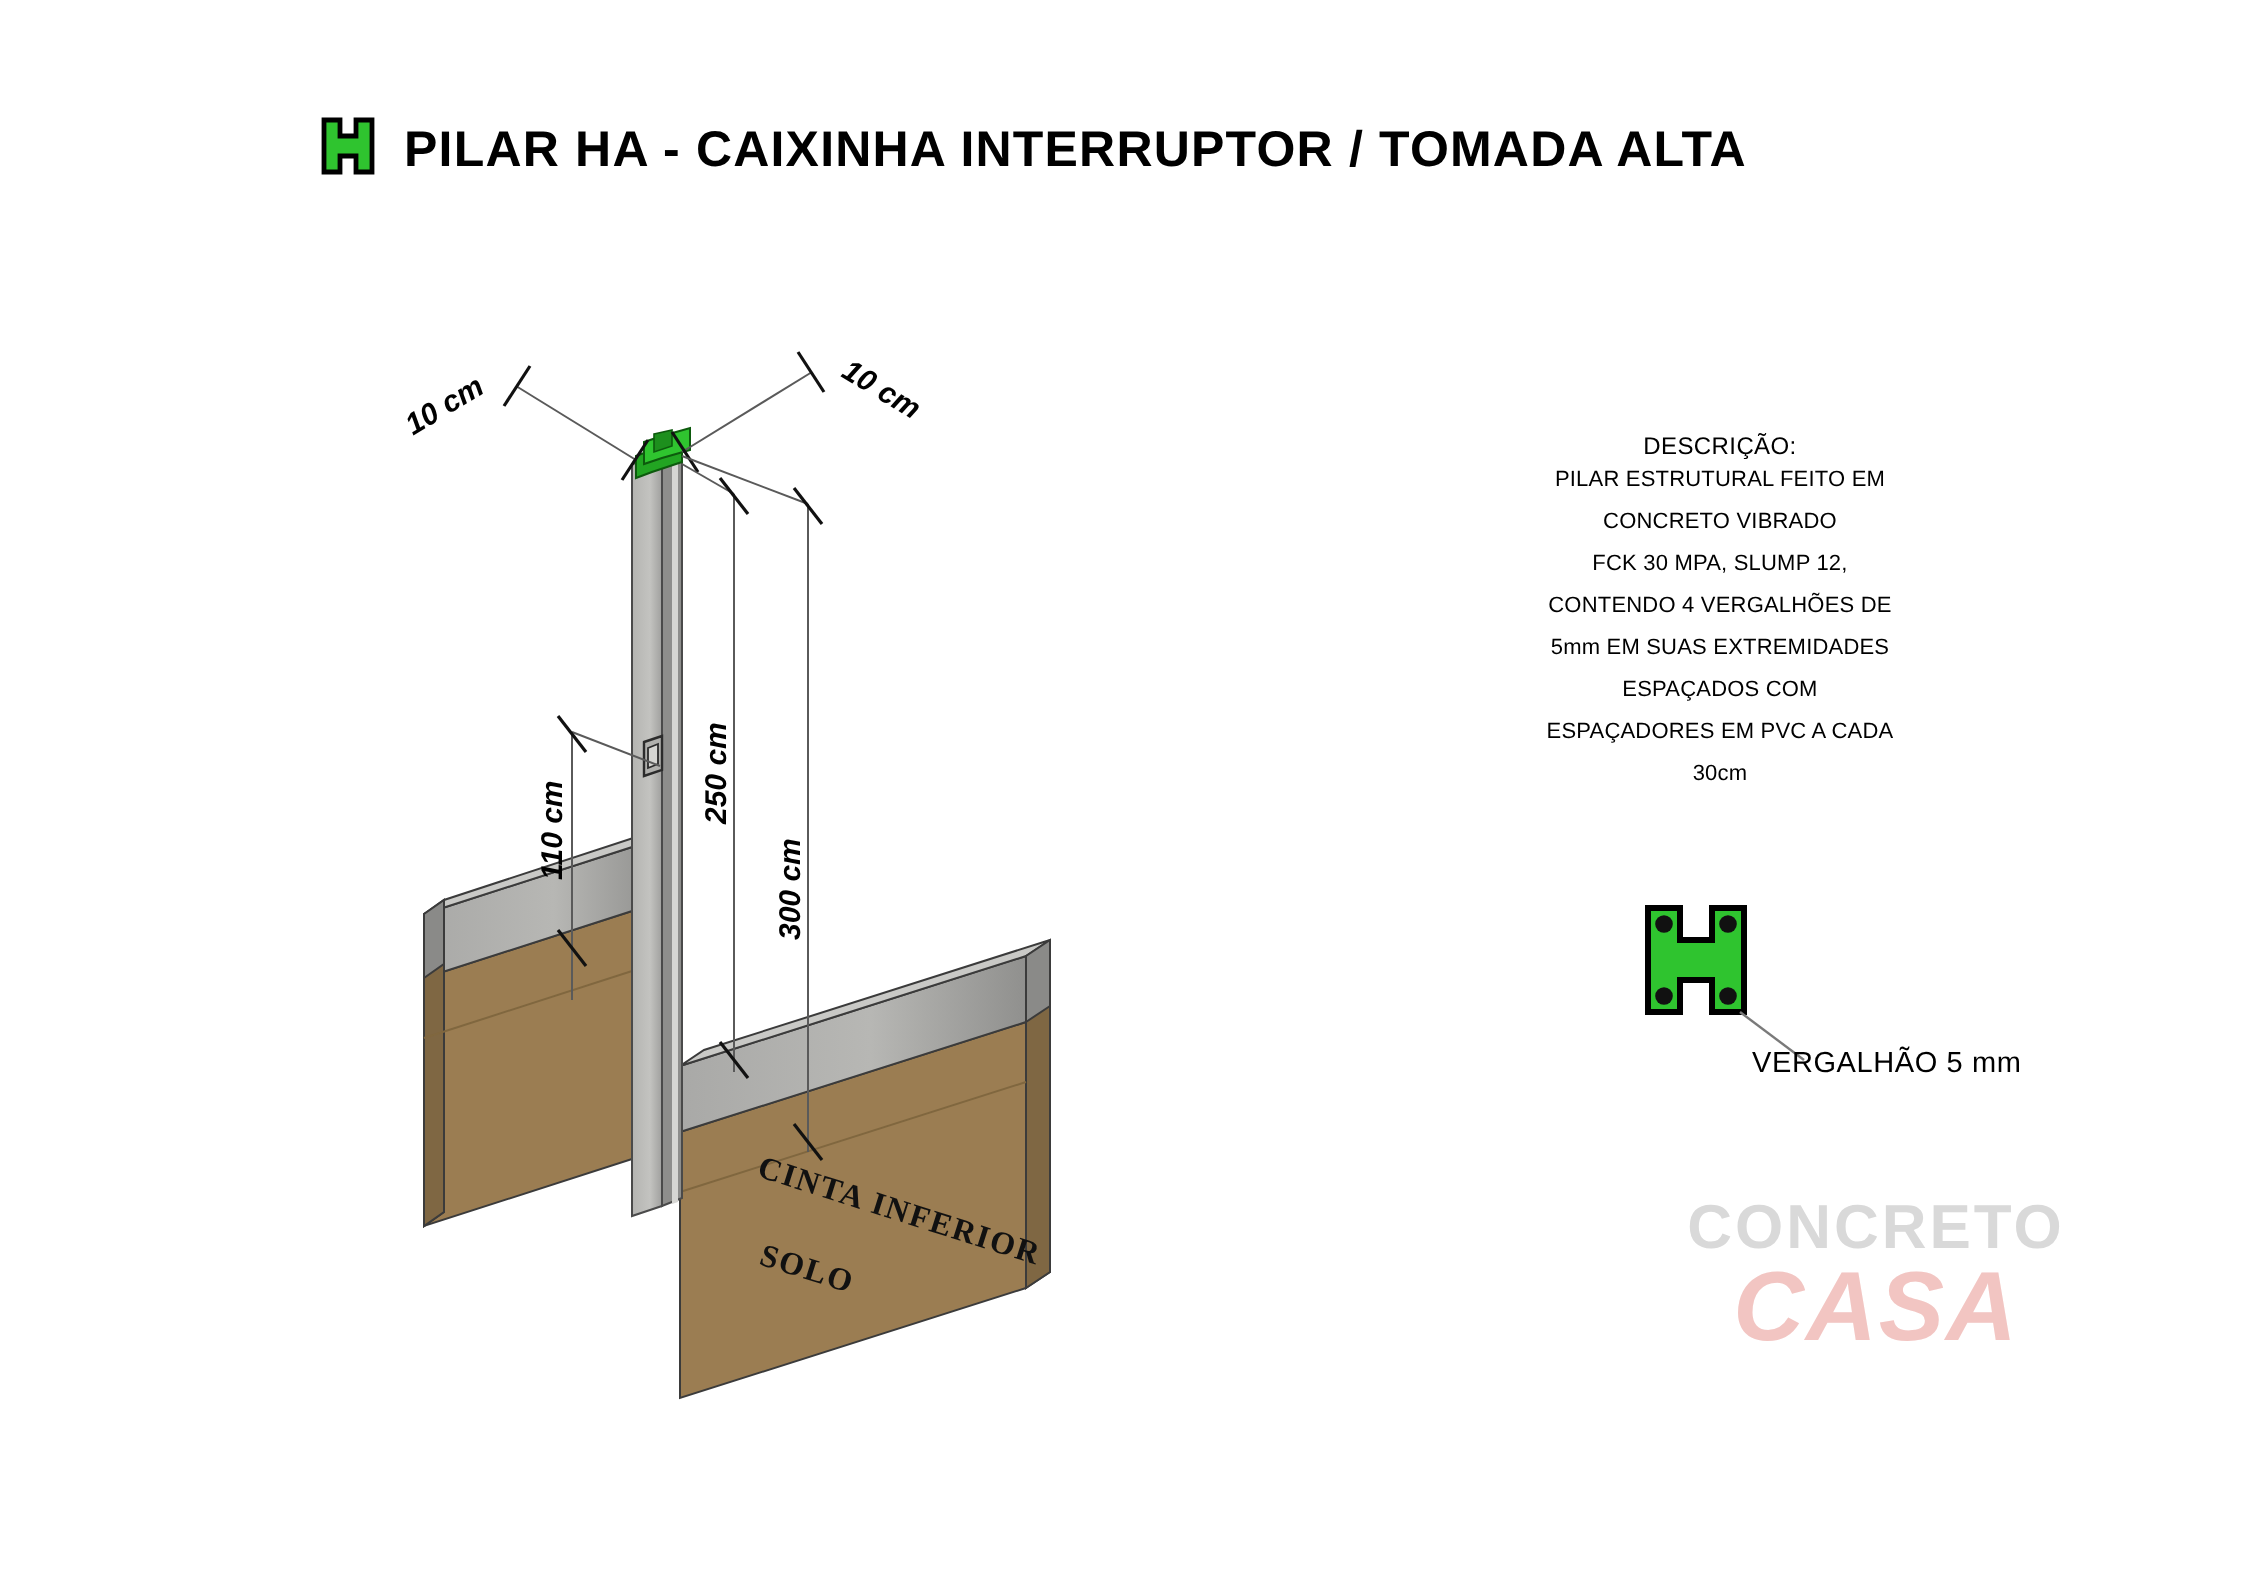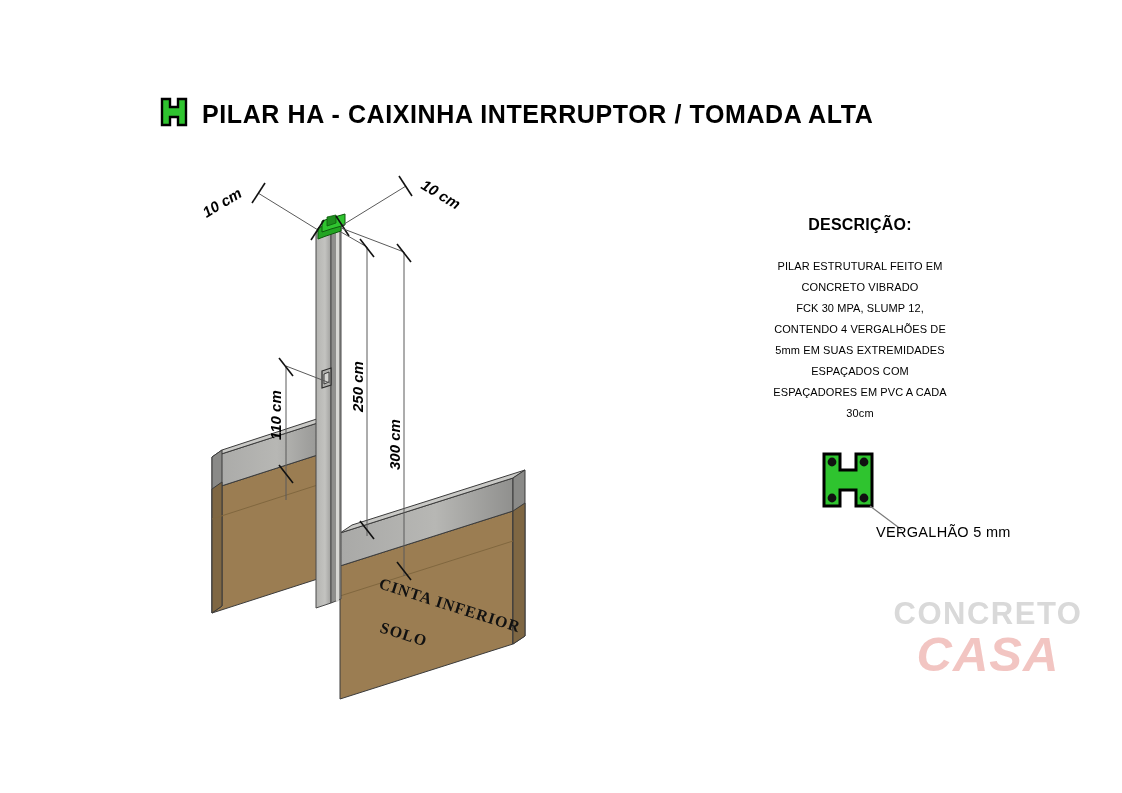--- a/index.html
+++ b/index.html
@@ -17,21 +17,20 @@
   }
 
   
   #title-bar {
     position: absolute;
     left: 160px;
     top: 58px;
     display: flex;
     align-items: center;
     gap: 14px;
-    margin-top: 39px;
   }
   #title-logo-icon { display: block; }
   #title-text {
     font-family: "Liberation Sans", sans-serif;
     font-size: 25px;
     font-weight: bold;
     letter-spacing: 0.6px;
     white-space: nowrap;
     color: #000;
   }
@@ -45,23 +44,22 @@
 
   
   #description-panel {
     position: absolute;
     left: 660px;
     top: 216px;
     width: 400px;
     text-align: center;
   }
   #description-heading {
-    font-size: 16px;
-    font-weight: bold;
-    margin-bottom: 22px;
+    font-size: 12px;
+    font-weight: normal;
     letter-spacing: 0.2px;
   }
   #description-body {
     font-size: 11px;
     line-height: 21px;
     white-space: pre-line;
     letter-spacing: 0.1px;
   }
 
   
@@ -75,21 +73,21 @@
     left: 876px;
     top: 524px;
     font-size: 14.5px;
     white-space: nowrap;
     letter-spacing: 0.3px;
   }
 
   
   #watermark {
     position: absolute;
-    left: 888px;
+    left: 838px;
     top: 598px;
     width: 200px;
     text-align: center;
     user-select: none;
   }
   #watermark-line-1 {
     font-size: 31px;
     font-weight: bold;
     letter-spacing: 1.5px;
     color: #d9d9d9;

